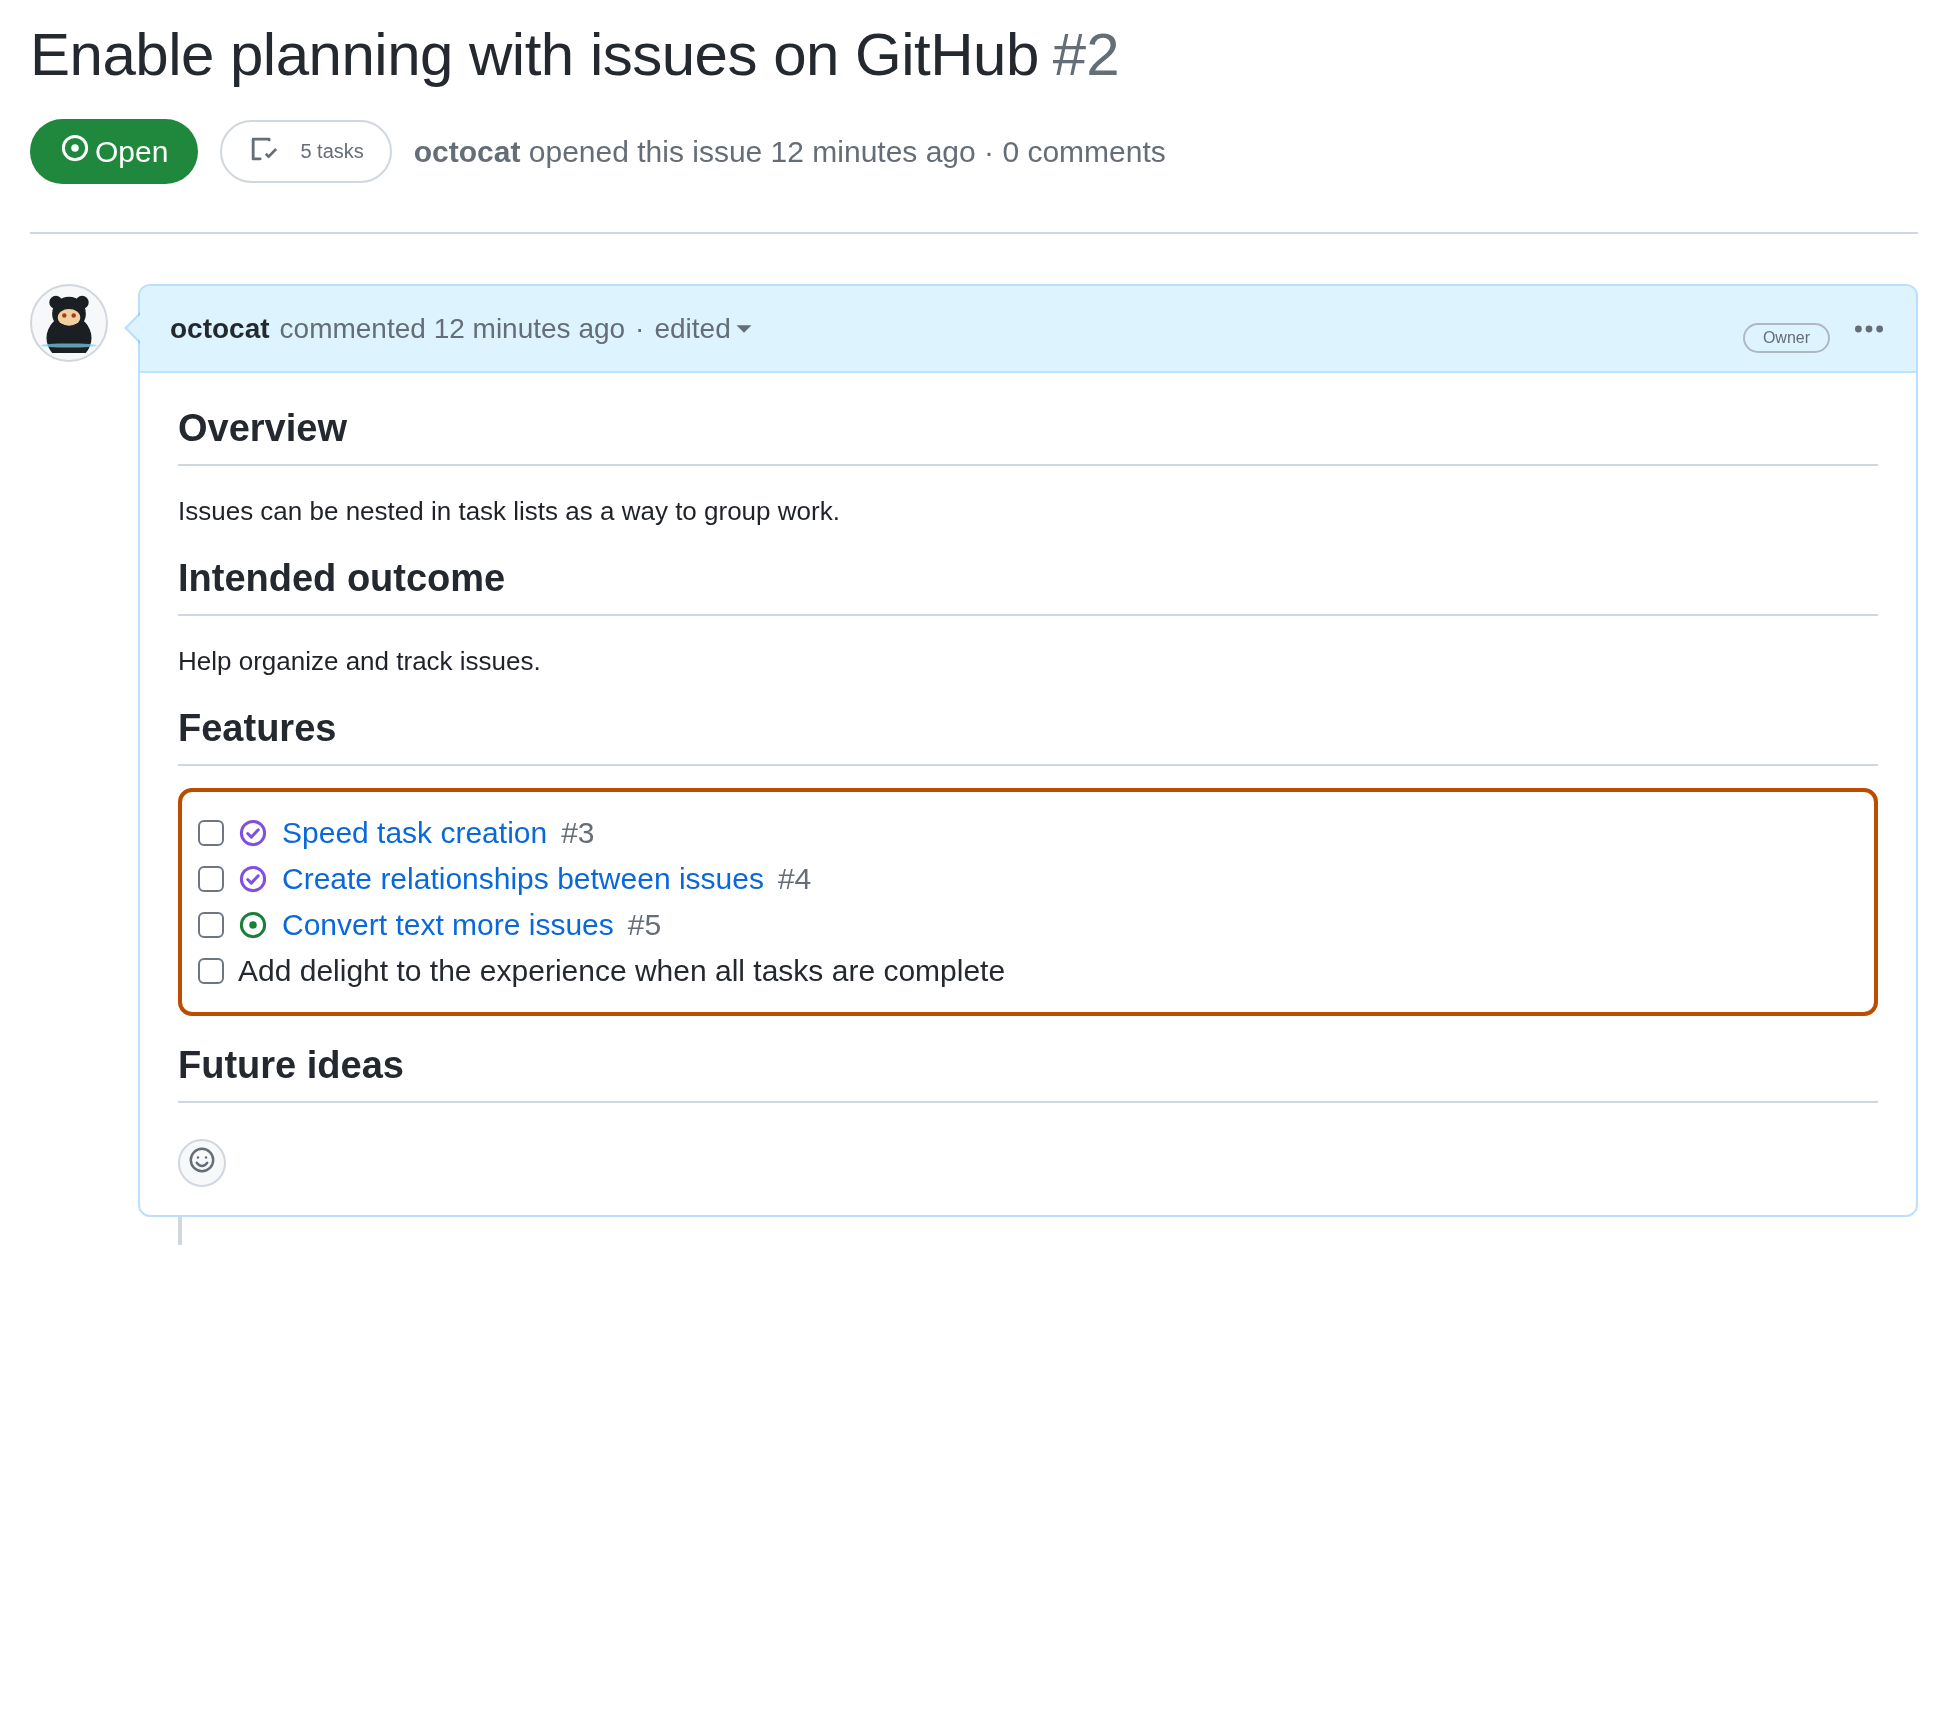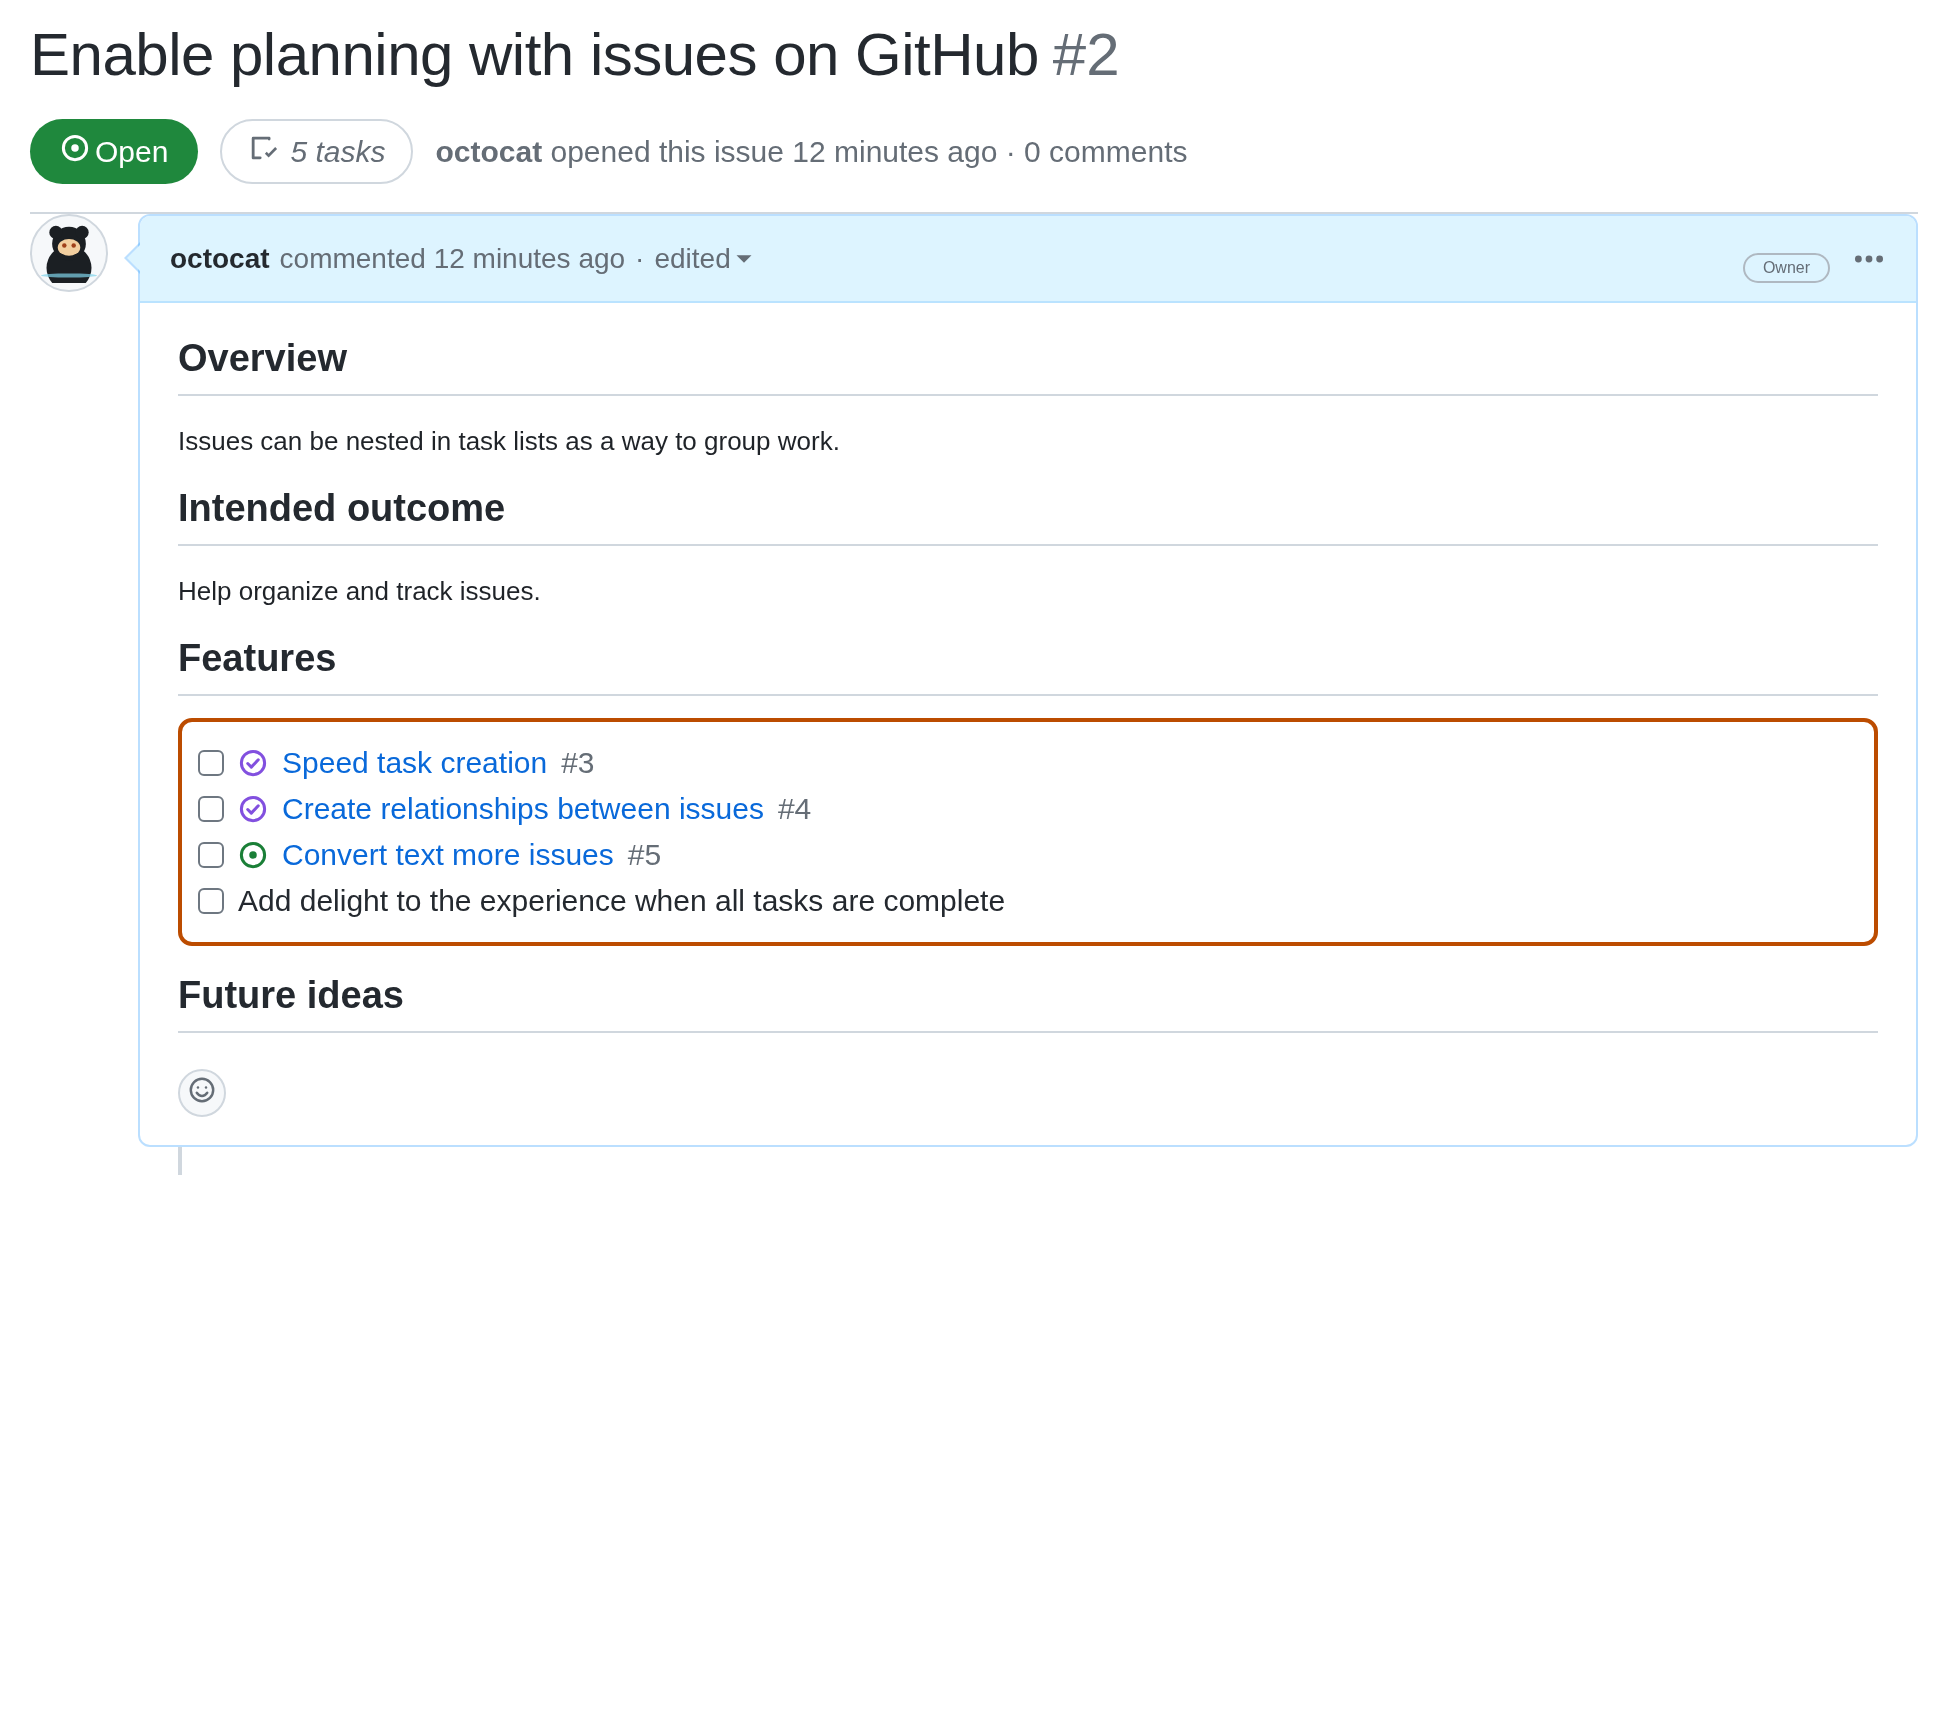--- a/index.html
+++ b/index.html
@@ -4,22 +4,23 @@
 <style>
   * { box-sizing: border-box; margin: 0; padding: 0; }
   body {
     font-family: -apple-system, BlinkMacSystemFont, "Segoe UI", Helvetica, Arial, sans-serif;
     background: #ffffff;
     color: #24292f;
     padding: 20px 30px;
     font-size: 28px;
   }
   .issue-header {
-    padding-bottom: 28px;
+    padding-bottom: 48px;
     border-bottom: 2px solid #d0d7de;
+    margin-bottom: 50px;
   }
   .issue-title-row {
     display: flex;
     align-items: baseline;
     flex-wrap: wrap;
     margin-bottom: 30px;
   }
   .issue-title {
     font-size: 60px;
     font-weight: 400;
@@ -46,28 +47,27 @@
     color: #ffffff;
     border-radius: 999px;
     padding: 14px 30px;
     font-size: 30px;
     font-weight: 500;
   }
   .state-badge svg { width: 30px; height: 30px; }
   .tasks-pill {
     display: inline-flex;
     align-items: center;
-    gap: 12px;
+    gap: 22px;
     border: 2px solid #d0d7de;
     border-radius: 999px;
     padding: 12px 26px;
     color: #656d76;
-    font-size: 30px;
+    font-size: 20px;
     background: #ffffff;
-    font-style: italic;
   }
   .tasks-pill svg { width: 30px; height: 30px; }
   .meta-text {
     color: #656d76;
     font-size: 30px;
   }
   .meta-text .author {
     color: #656d76;
     font-weight: 600;
   }

